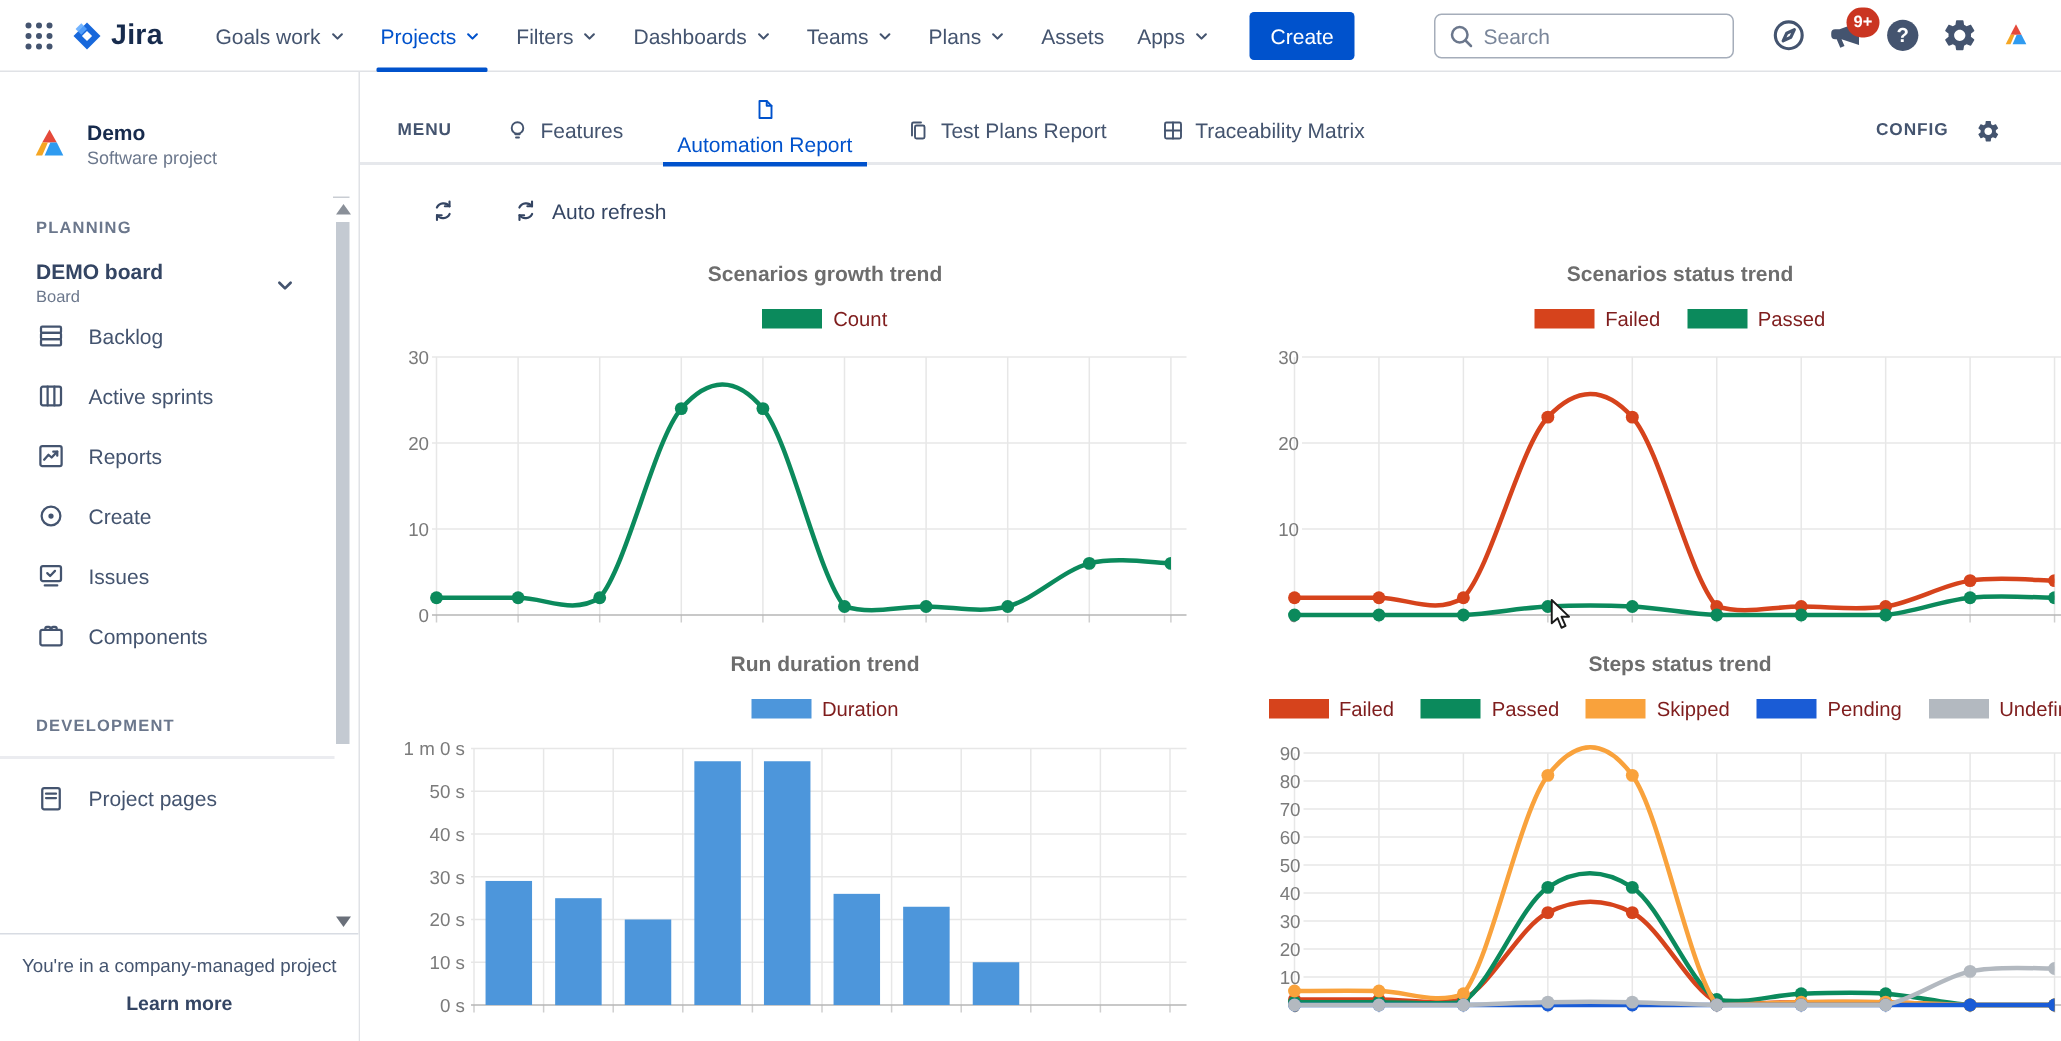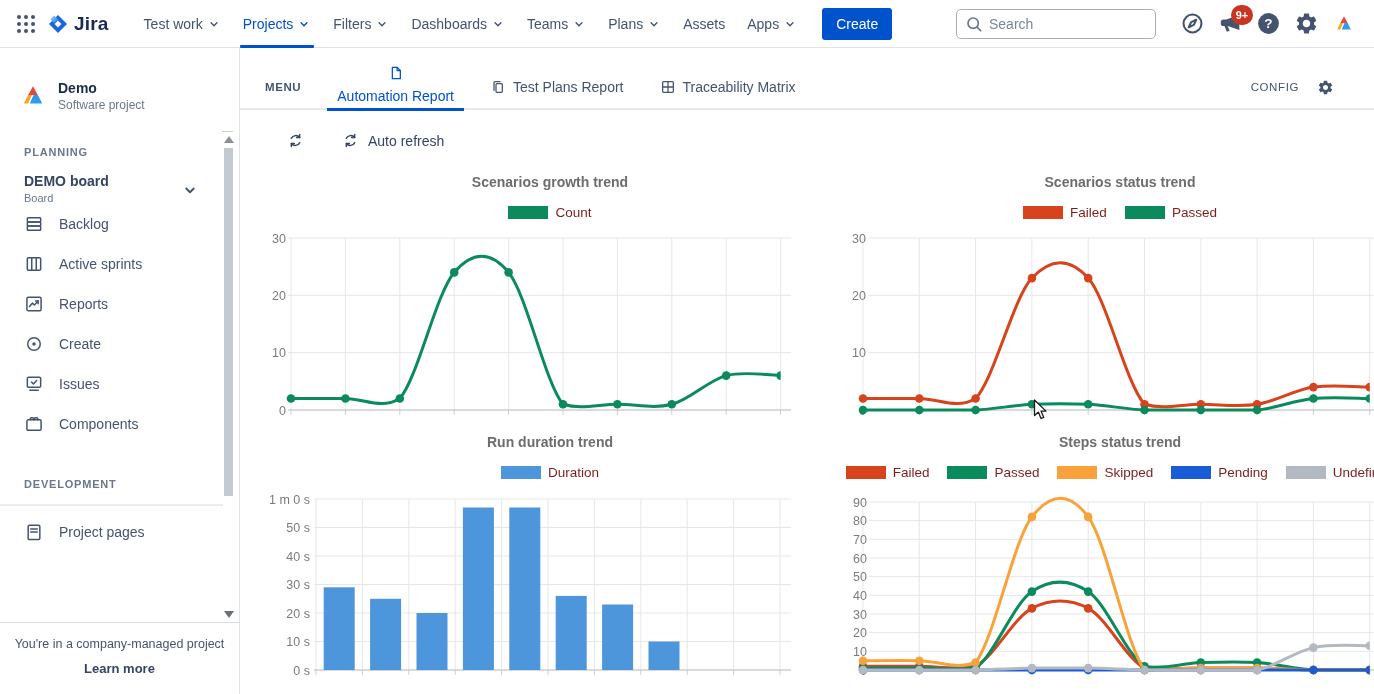--- a/index.html
+++ b/index.html
@@ -72,21 +72,21 @@
   .tabbar { display:flex; align-items:center; height:62px; padding:18px 24px 0 25px;
     border-bottom:2px solid #E6E8EC; }
   .menu-label { font-size:11.5px; font-weight:bold; letter-spacing:.6px; color:#44546F;
     margin-right:26px; cursor:pointer; }
   .tab { position:relative; display:flex; align-items:center; gap:7px; height:44px;
     padding:0 10px; margin-right:16px; font-size:14px; color:#44546F; cursor:pointer;
     white-space:nowrap; }
   .tab.active { color:#0052CC; font-weight:500;flex-direction:column; }
   .tab.active::after { content:""; position:absolute; left:0; right:0; bottom:-2px; height:3px;
     background:#0052CC; }
-  .config-label { margin-left:auto; font-size:11.5px; font-weight:normal; letter-spacing:.6px;
+  .config-label { margin-left:auto; font-size:11.5px; font-weight:bold; letter-spacing:.6px;
     color:#44546F; cursor:pointer; }
   .config-gear { margin:0 16px 0 18px; cursor:pointer; display:flex; color:#44546F; }
   .refresh-row { display:flex; align-items:center; gap:38px; padding:22px 0 0 47px; }
   .icon-btn { display:flex; align-items:center; gap:9px; color:#344563; font-size:14px;
     cursor:pointer; background:none; border:none; font-family:"Liberation Sans", sans-serif; }
 
   
   .chart { position:absolute; width:560px; }
   #chart-0 { left:270px; top:174px; } #chart-1 { left:840px; top:174px; }
   #chart-2 { left:270px; top:434px; } #chart-3 { left:840px; top:434px; }
@@ -122,21 +122,21 @@
       <svg width="24" height="24" viewBox="0 0 24 24">
         <polygon points="12,3 21,12 12,21 3,12" fill="#1868DB"></polygon>
         <polygon points="12,8.6 15.4,12 12,15.4 8.6,12" fill="#ffffff"></polygon>
         <polygon points="8.2,3.5 12,7.3 8.2,11.1 4.4,7.3" fill="#5AA7FF" opacity="0.85"></polygon>
       </svg>
     </span>
     <span class="logo-text">Jira</span>
   </span>
   <nav class="nav-menu">
       <div class="nav-item">
-        <span>Test work</span>
+        <span>Goals work</span>
         <span style="display: flex;">
           <svg width="14" height="14" viewBox="0 0 24 24" fill="none" stroke="currentColor" stroke-width="2.4" stroke-linecap="round" stroke-linejoin="round">
             <path d="M7 10 l5 5 5 -5"></path>
           </svg>
         </span>
       </div>
       <div class="nav-item active">
         <span>Projects</span>
         <span style="display: flex;">
           <svg width="14" height="14" viewBox="0 0 24 24" fill="none" stroke="currentColor" stroke-width="2.4" stroke-linecap="round" stroke-linejoin="round">
@@ -335,20 +335,29 @@
   <div class="sb-top-line"></div>
   <div class="sb-arrow-up"></div>
   <div class="sb-thumb"></div>
   <div class="sb-arrow-down"></div>
 </aside>
 
 <main class="main">
   <div class="tabbar">
     <span class="menu-label">MENU</span>
     <span id="tabbar-items" style="display:flex;align-items:center;height:44px">
+        <div class="tab">
+          <span style="display:flex">
+            <svg width="16" height="16" viewBox="0 0 24 24" fill="none" stroke="currentColor" stroke-width="1.9" stroke-linecap="round" stroke-linejoin="round">
+              <circle cx="12" cy="9.5" r="5.8"></circle>
+              <path d="M9.8 15.8 h4.4 M10.5 19 h3"></path>
+            </svg>
+          </span>
+    <span>Features</span>
+        </div>
         <div class="tab active">
           <span style="display:flex">
             <svg width="16" height="16" viewBox="0 0 24 24" fill="none" stroke="currentColor" stroke-width="1.9" stroke-linecap="round" stroke-linejoin="round">
               <path d="M6.5 3.5 h7.2 L18.5 8.3 V20.5 H6.5 Z"></path>
               <path d="M13.7 3.5 V8.3 h4.8"></path>
             </svg>
           </span>
     <span>Automation Report</span>
         </div>
         <div class="tab">

